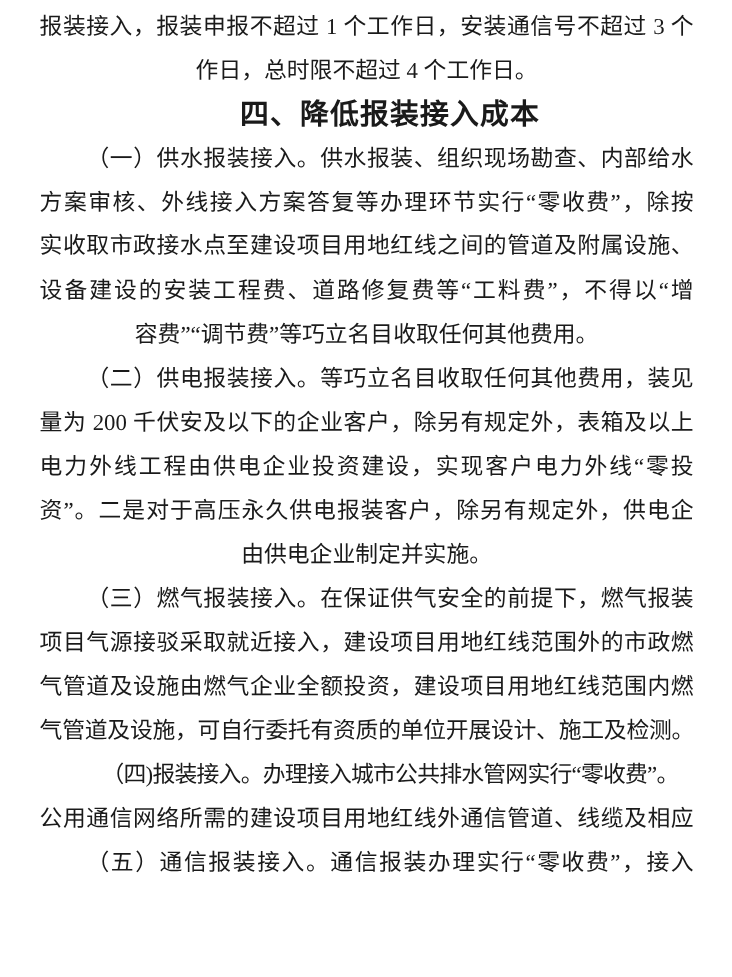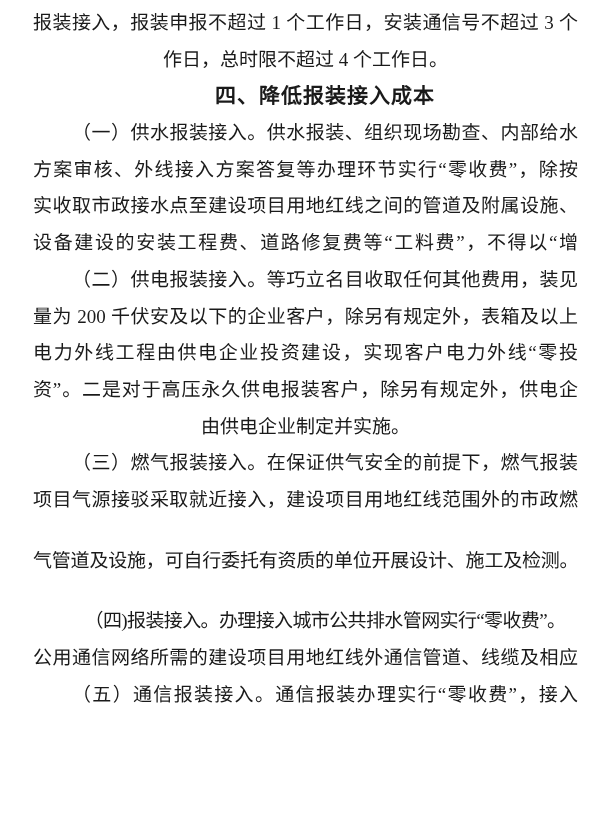--- a/index.html
+++ b/index.html
@@ -29,56 +29,58 @@
     overflow: hidden;
     white-space: nowrap;
     text-align: center;
   }
   .line.justify {
     white-space: normal;
     text-align: justify;
     text-align-last: justify;
   }
   .line.indent { padding-left: 39px; }
-  .line.tight { letter-spacing: -0.62px; margin-top: 24px; }
+  .line.tight { letter-spacing: -0.62px; }
   .heading-line {
     font-family: "Liberation Sans", "DejaVu Sans", sans-serif;
     font-weight: 700;
-    font-size: 21px;
+    font-size: 24px;
     letter-spacing: 1px;
   }
 </style>
 </head>
 <body>
 
 <div class="page">
   <div id="doc-body">
       <div class="block">
         <div class="line justify">报装接入，报装申报不超过 1 个工作日，安装通信号不超过 3 个工</div>
         <div class="line">作日，总时限不超过 4 个工作日。</div>
       </div>
       <div class="block">
         <div class="line indent heading-line">四、降低报装接入成本</div>
       </div>
       <div class="block">
         <div class="line justify indent">（一）供水报装接入。供水报装、组织现场勘查、内部给水</div>
         <div class="line justify">方案审核、外线接入方案答复等办理环节实行“零收费”，除按</div>
         <div class="line justify">实收取市政接水点至建设项目用地红线之间的管道及附属设施、</div>
         <div class="line justify">设备建设的安装工程费、道路修复费等“工料费”，不得以“增</div>
+        <div class="line">容费”“调节费”等巧立名目收取任何其他费用。</div>
       </div>
       <div class="block">
         <div class="line justify indent">（二）供电报装接入。等巧立名目收取任何其他费用，装见容</div>
         <div class="line justify">量为 200 千伏安及以下的企业客户，除另有规定外，表箱及以上</div>
         <div class="line justify">电力外线工程由供电企业投资建设，实现客户电力外线“零投</div>
         <div class="line justify">资”。二是对于高压永久供电报装客户，除另有规定外，供电企</div>
         <div class="line">由供电企业制定并实施。</div>
       </div>
       <div class="block">
         <div class="line justify indent">（三）燃气报装接入。在保证供气安全的前提下，燃气报装</div>
         <div class="line justify">项目气源接驳采取就近接入，建设项目用地红线范围外的市政燃</div>
+        <div class="line justify">气管道及设施由燃气企业全额投资，建设项目用地红线范围内燃</div>
         <div class="line justify tight">气管道及设施，可自行委托有资质的单位开展设计、施工及检测。</div>
       </div>
       <div class="block">
         <div class="line indent tight">（四)报装接入。办理接入城市公共排水管网实行“零收费”。</div>
       </div>
       <div class="block">
         <div class="line justify">公用通信网络所需的建设项目用地红线外通信管道、线缆及相应</div>
         <div class="line justify indent">（五）通信报装接入。通信报装办理实行“零收费”，接入</div>
       </div>
     </div>

